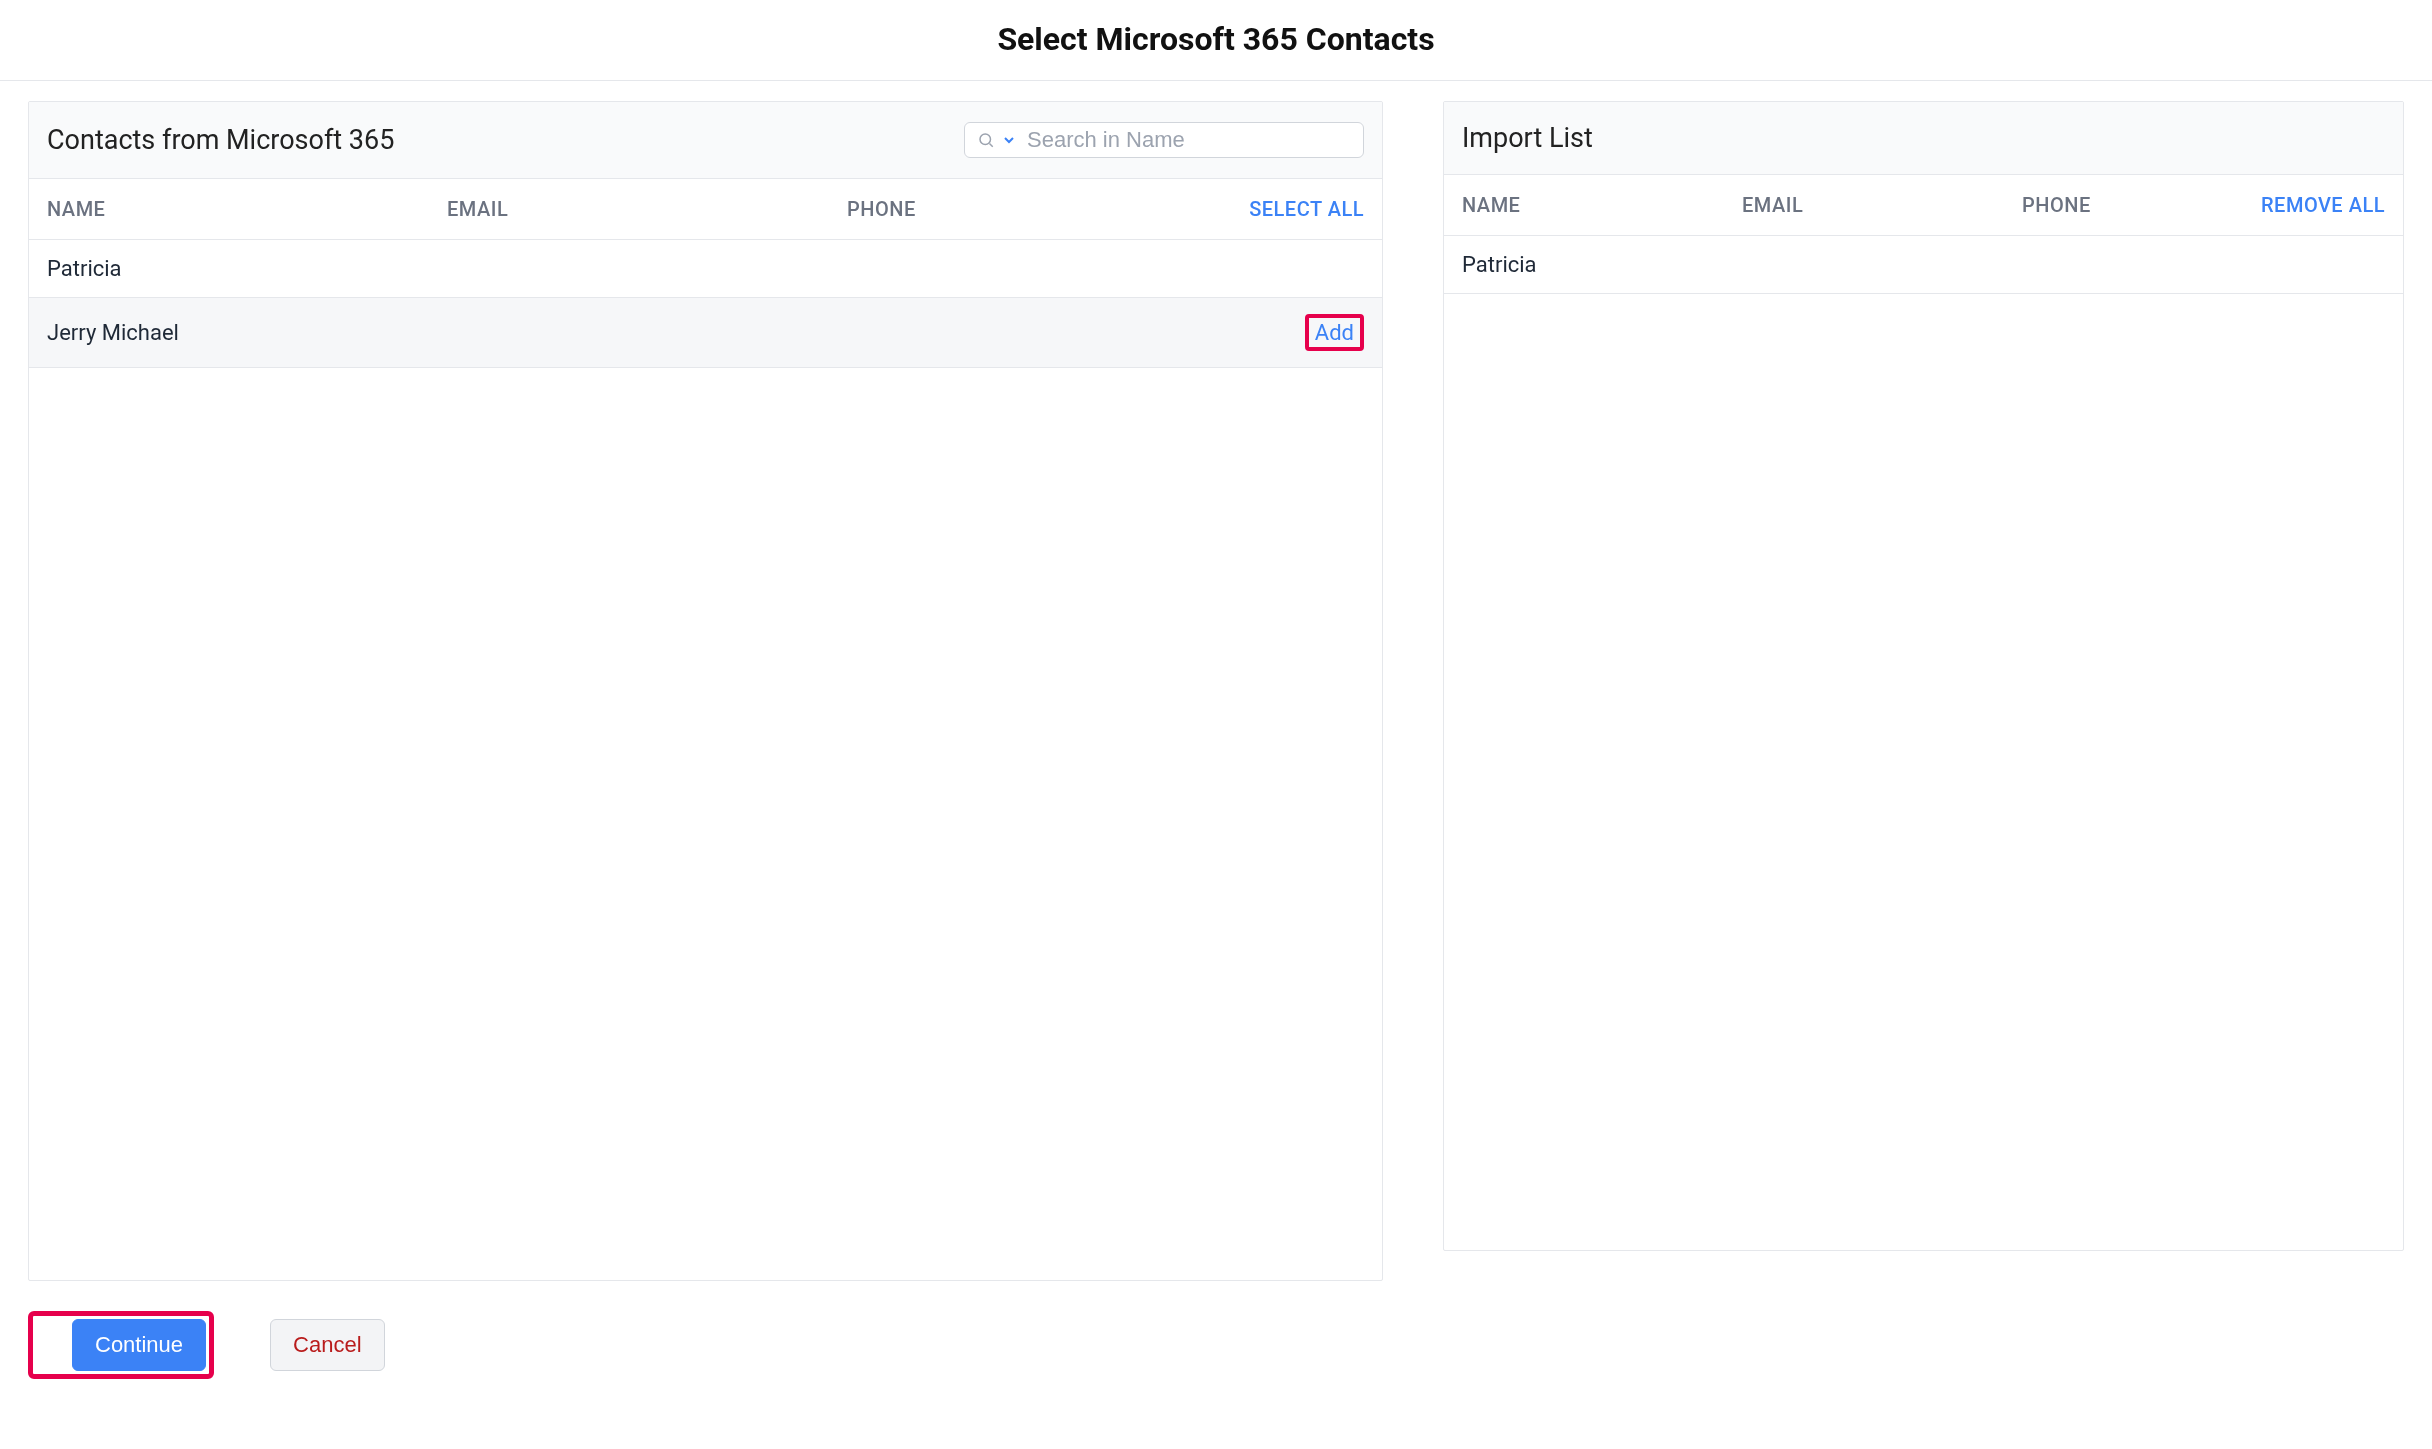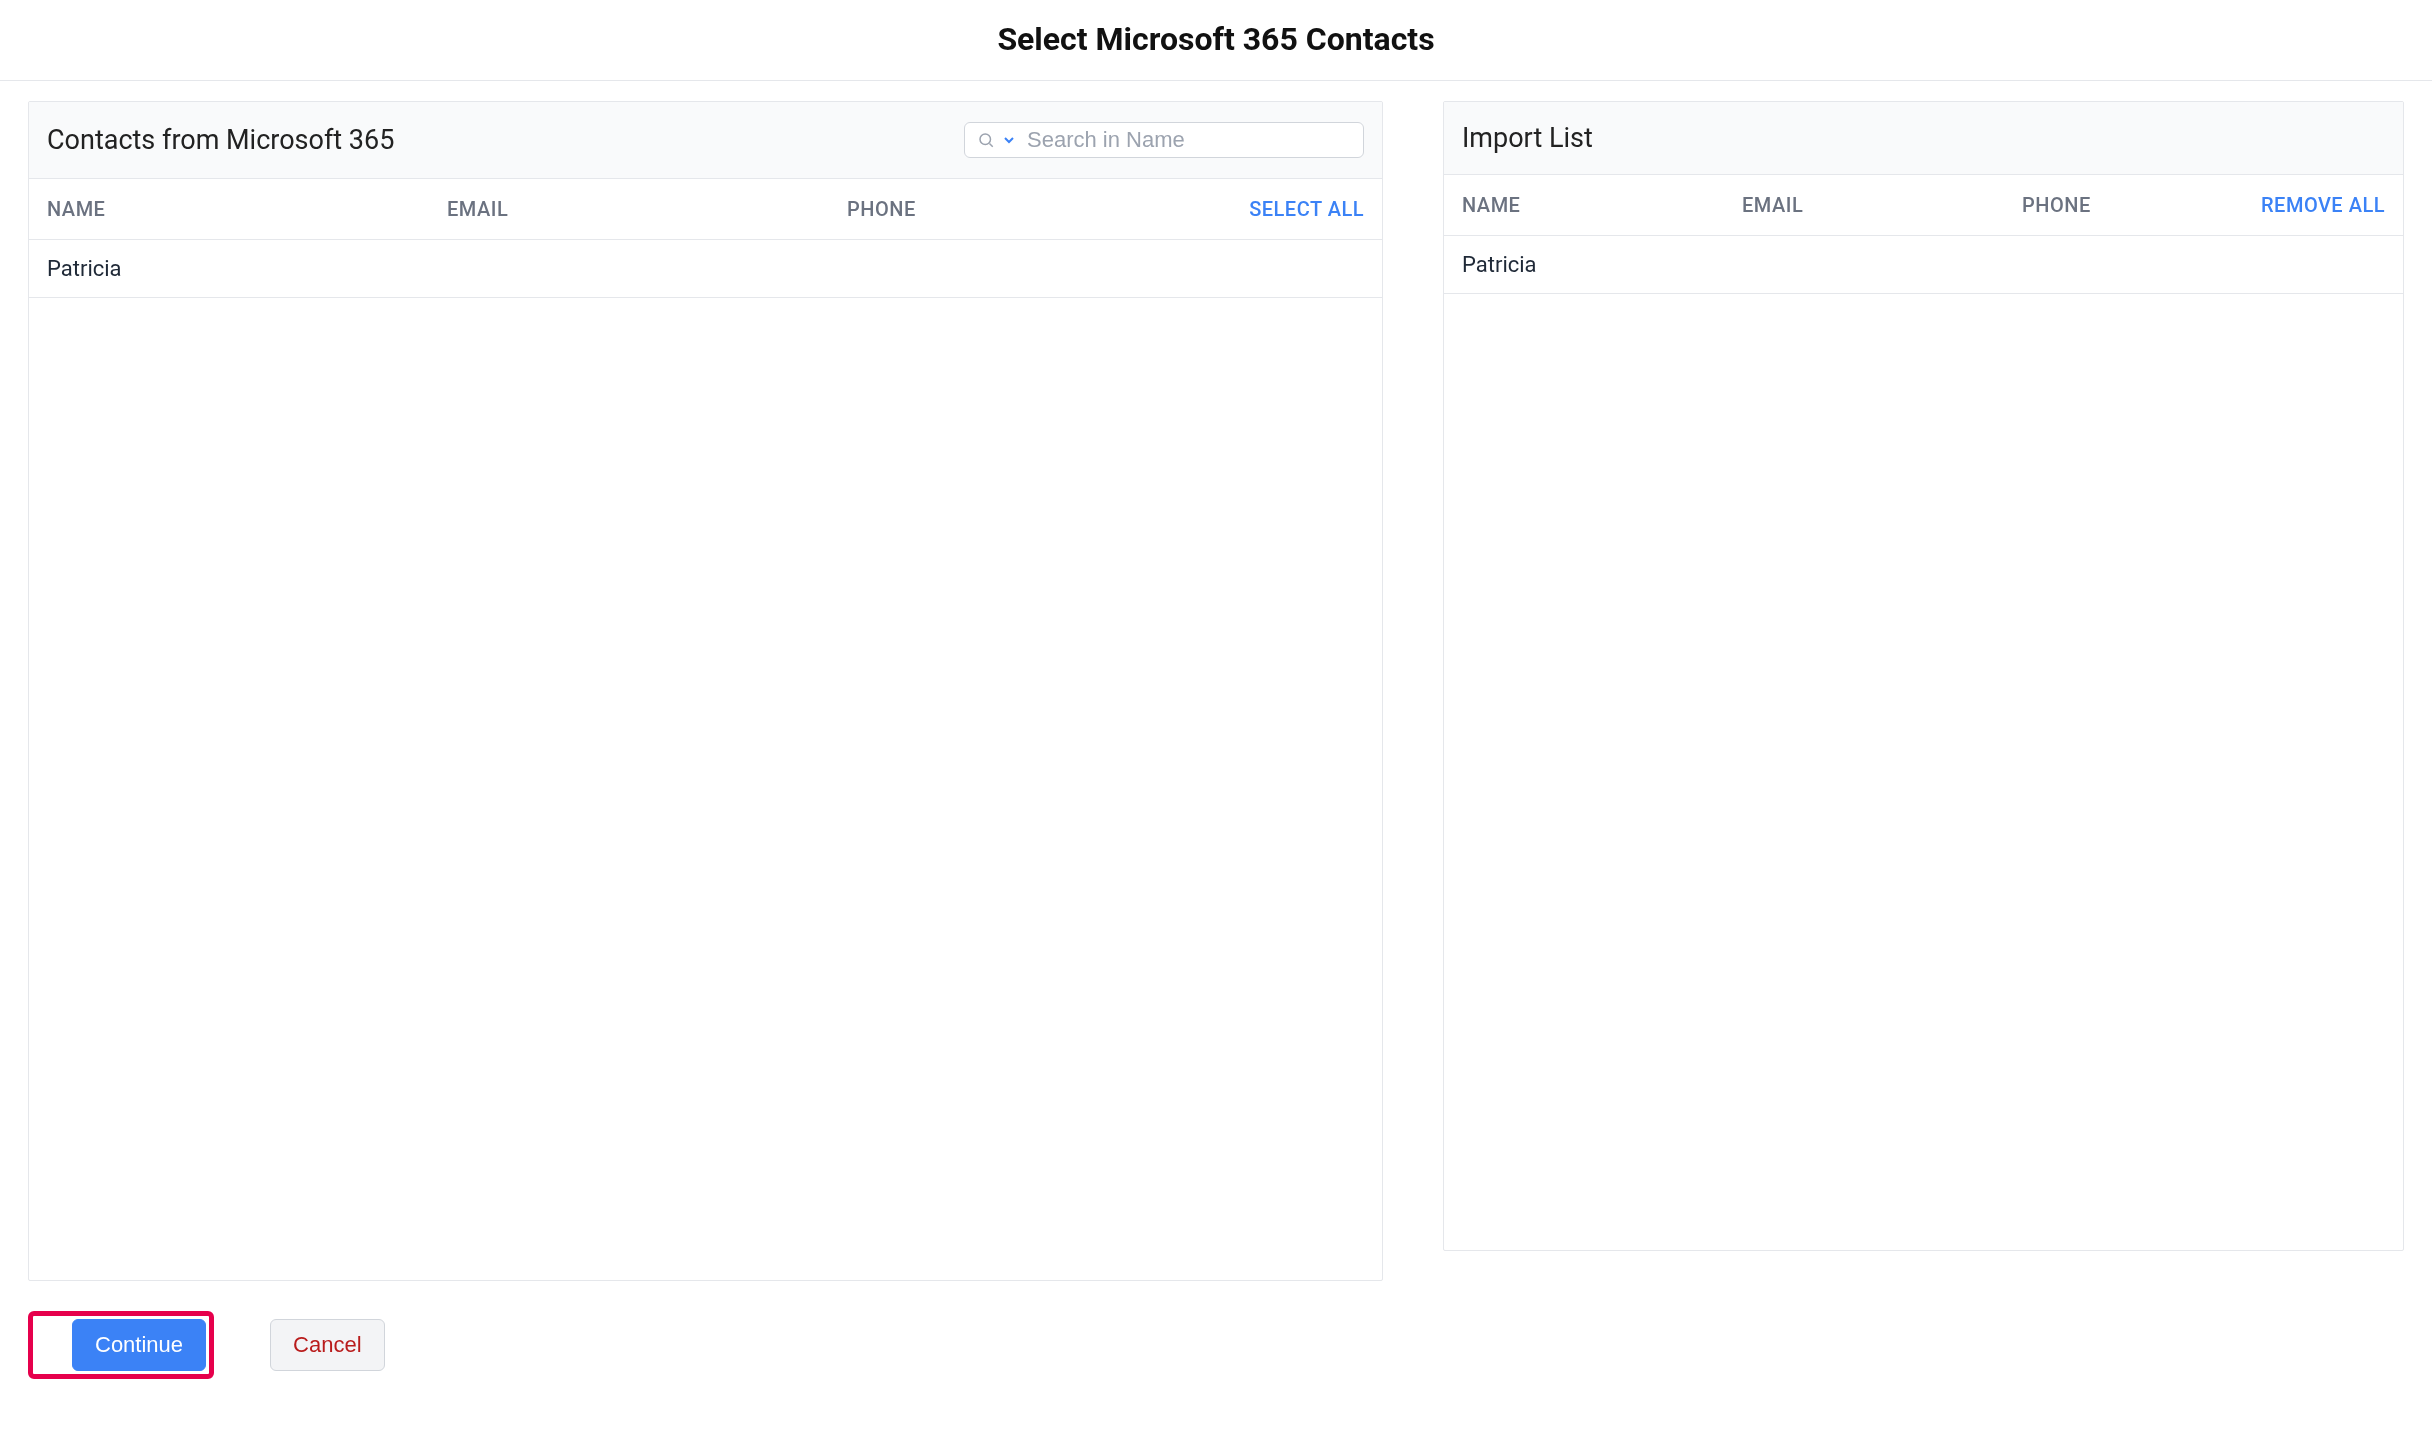--- a/index.html
+++ b/index.html
@@ -222,20 +222,30 @@
         <div class="col-action link-action">SELECT ALL</div>
       </div>
 
       <div class="table-body">
         <div class="row">
           <div class="col-name">Patricia</div>
           <div class="col-email"></div>
           <div class="col-phone"></div>
           <div class="col-action"></div>
         </div>
+        <div class="row hovered">
+          <div class="col-name">Jerry Michael</div>
+          <div class="col-email"></div>
+          <div class="col-phone"></div>
+          <div class="col-action">
+            <span class="highlight-box">
+              <span class="row-action">Add</span>
+            </span>
+          </div>
+        </div>
       </div>
     </div>
 
     <div class="panel panel-right">
       <div class="panel-header">
         <div class="panel-title">Import List</div>
       </div>
 
       <div class="table-header">
         <div class="col-name">NAME</div>

